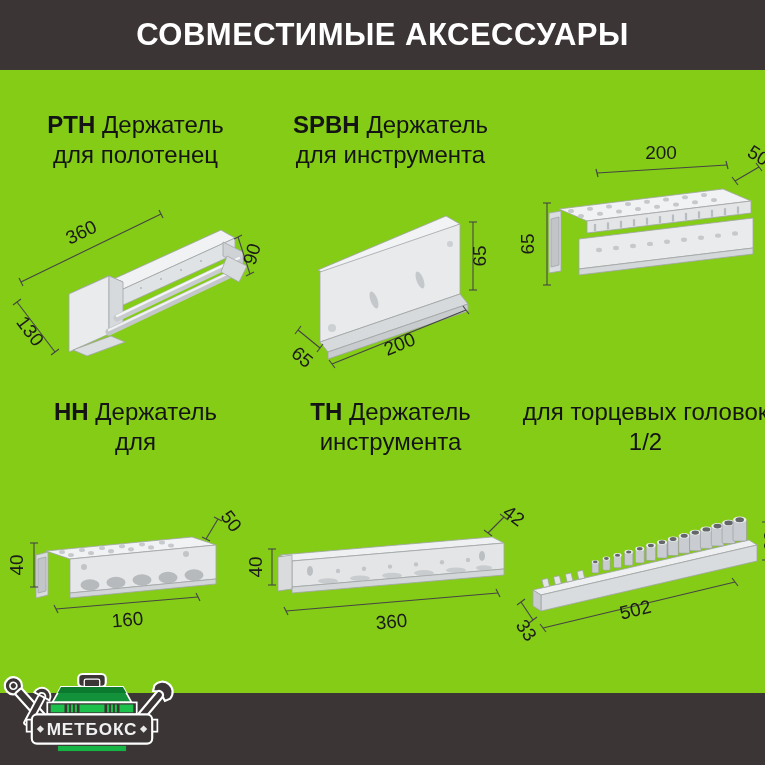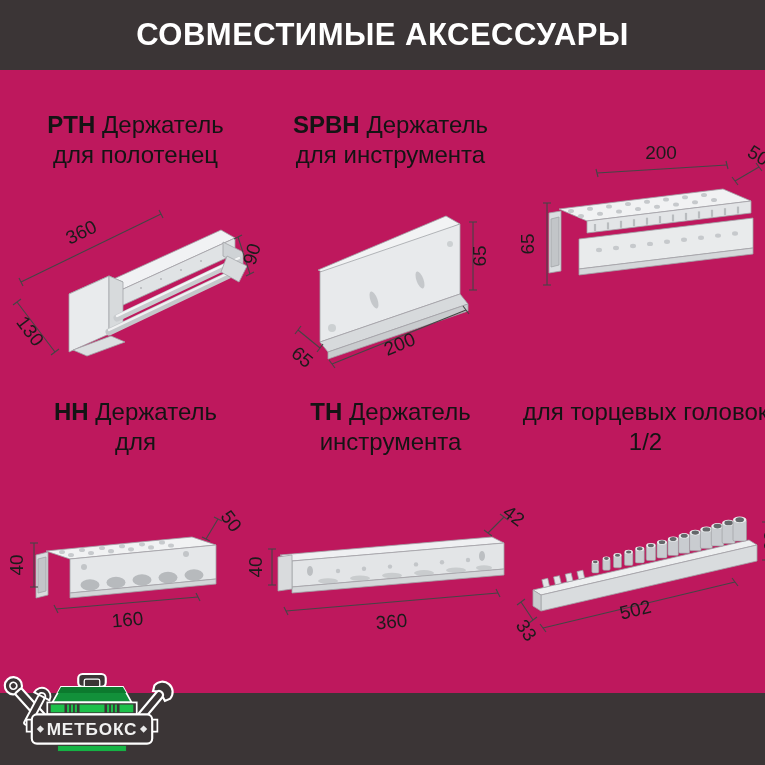--- a/index.html
+++ b/index.html
@@ -1,16 +1,16 @@
 <!DOCTYPE html>
 <html><head>
 <meta charset="utf-8">
 <style>
   html,body{margin:0;padding:0;background:#ffffff;}
-  .page{position:relative;width:765px;height:765px;background:#be185d;overflow:hidden;
+  .page{position:relative;width:765px;height:765px;background:#84cc16;overflow:hidden;
         font-family:"Liberation Sans","DejaVu Sans",sans-serif;}
   
   .hdr{position:absolute;top:0;left:0;width:765px;height:70px;background:#3b3536;
        display:flex;align-items:center;justify-content:center;}
   .hdr h1{margin:0;color:#ffffff;font-size:31px;font-weight:bold;letter-spacing:.5px;}
   
   .grid{position:absolute;top:70px;left:8px;width:765px;height:534px;
         display:grid;grid-template-columns:255px 255px 255px;grid-template-rows:315px 300px;}
   .cell{display:flex;flex-direction:column;align-items:center;}
   .ptitle{margin:0;padding-top:40px;font-size:24px;line-height:30px;font-weight:normal;

